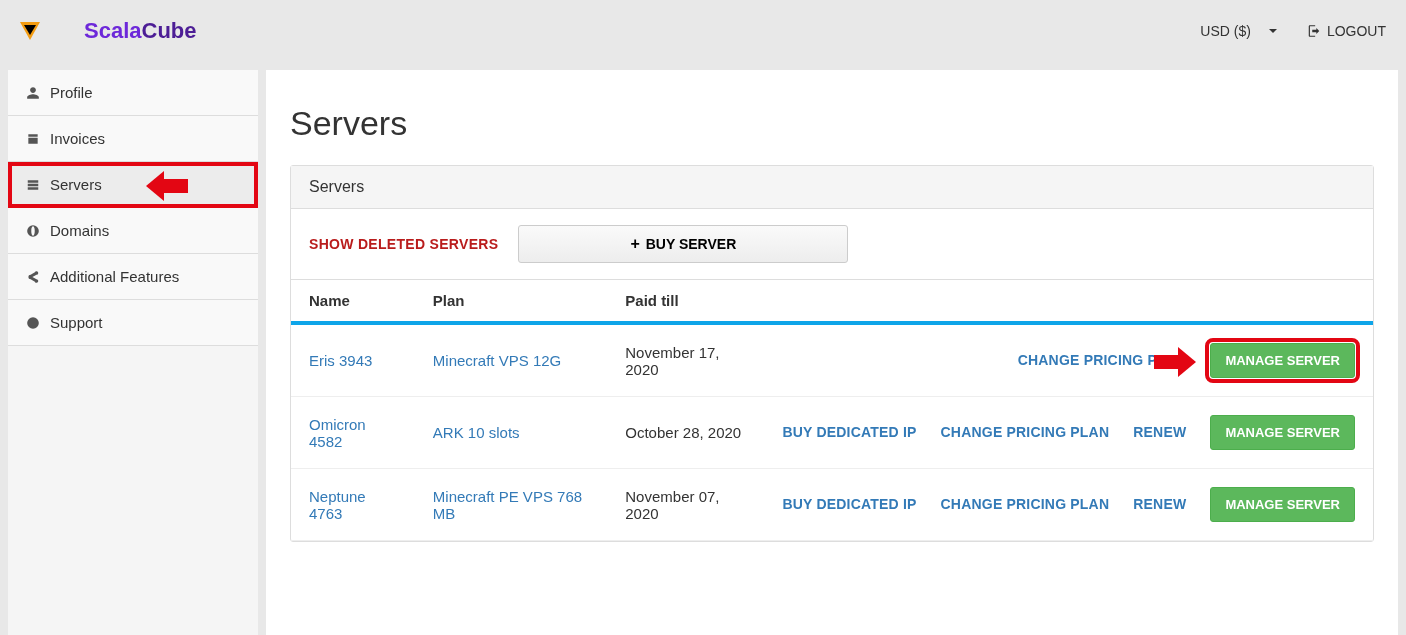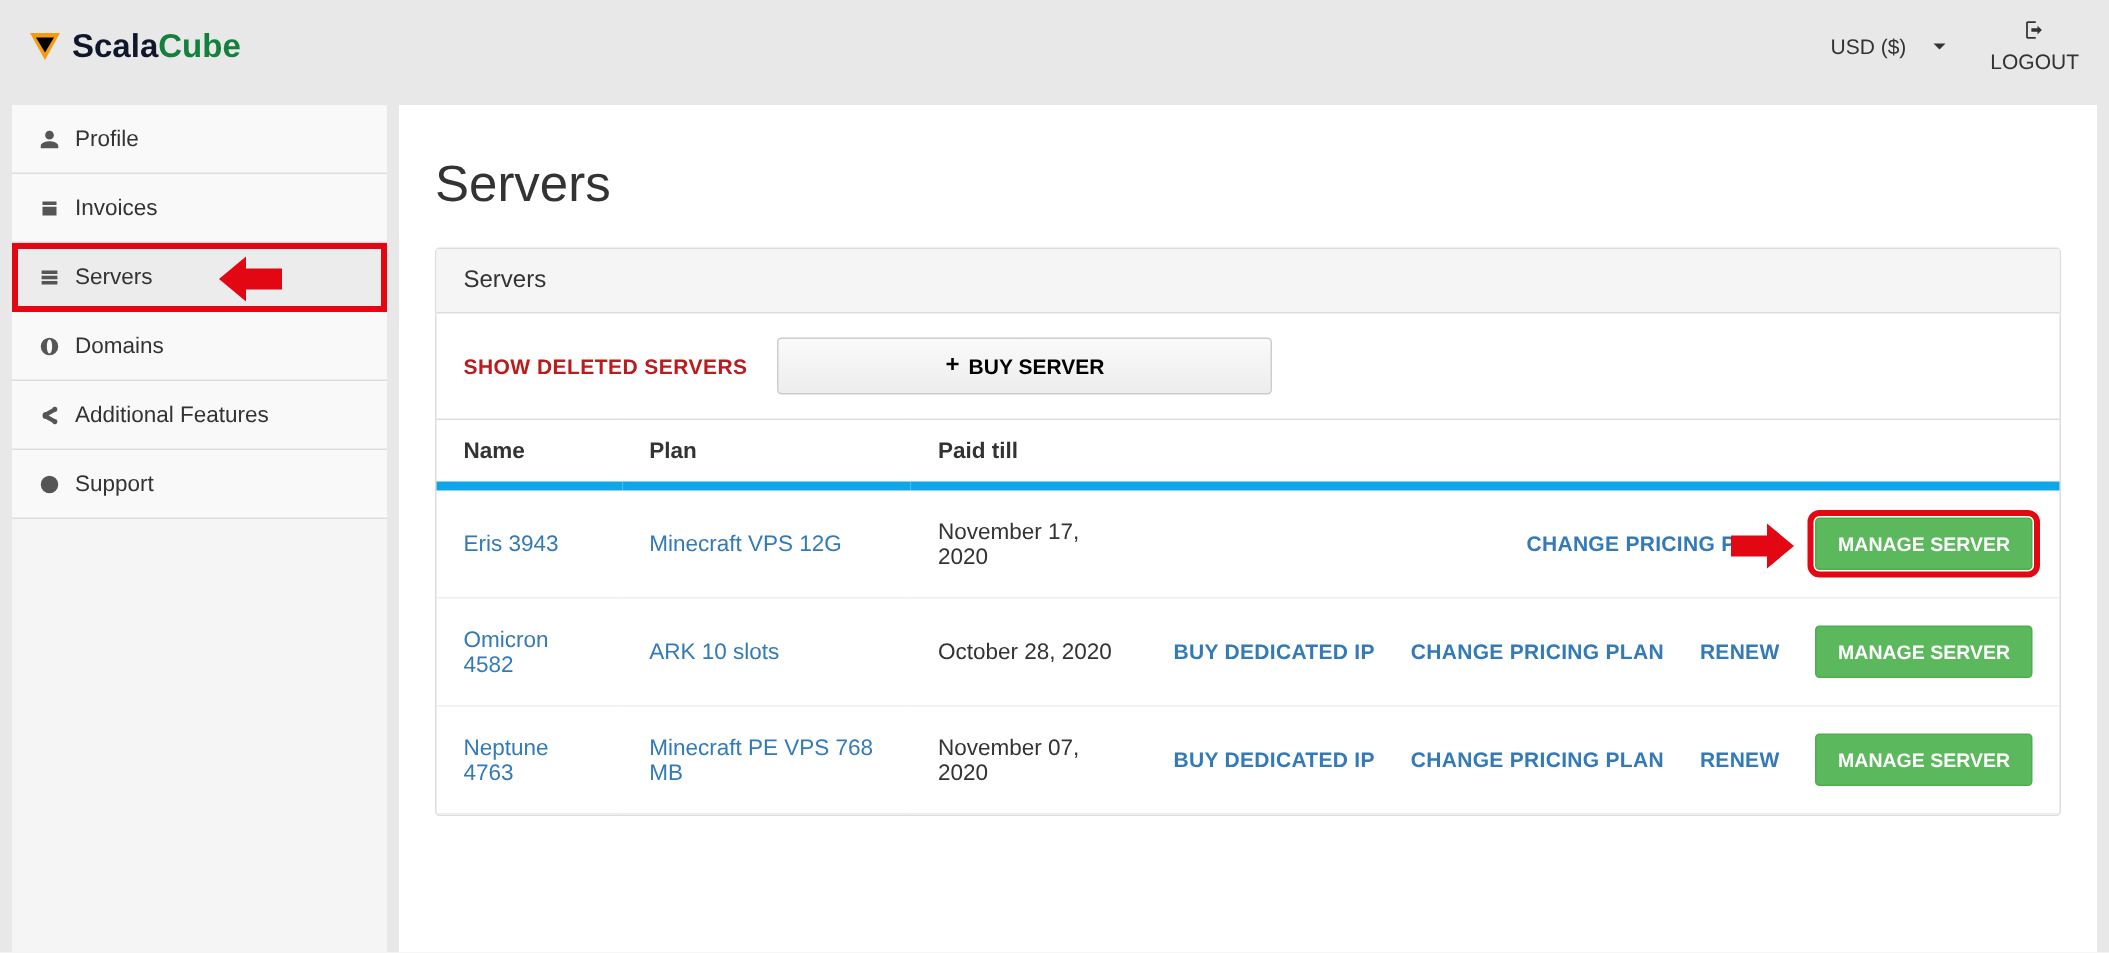--- a/index.html
+++ b/index.html
@@ -2,25 +2,25 @@
 <html><head>
   <meta charset="utf-8">
   <style>
     * { box-sizing: border-box; margin: 0; padding: 0; }
     body { font-family: "Helvetica Neue", Helvetica, Arial, sans-serif; background: #e8e8e8; color: #333; font-size: 14px; }
     
     .header { height: 62px; display: flex; align-items: center; justify-content: space-between; padding: 0 20px; background: #e8e8e8; }
     .logo { display: flex; align-items: center; gap: 8px; font-size: 22px; font-weight: bold; }
     .logo-icon { width: 0; height: 0; border-left: 10px solid transparent; border-right: 10px solid transparent; border-top: 18px solid #f39c12; position: relative; }
     .logo-icon::after { content: ''; position: absolute; left: -6px; top: -15px; width: 0; height: 0; border-left: 6px solid transparent; border-right: 6px solid transparent; border-top: 10px solid #000; }
-    .logo-scala { color: #0f172a; }
-    .logo-cube { color: #15803d; margin-top: 30px; }
+    .logo-scala { color: #6d28d9; margin-left: 36px; }
+    .logo-cube { color: #4c1d95; margin-top: 30px; }
     .header-right { display: flex; align-items: center; gap: 30px; }
     .currency { font-size: 14px; cursor: pointer; display: flex; align-items: center; gap: 16px; margin-left: 32px; }
-    .logout { font-size: 14px; cursor: pointer; display: flex; align-items: center; gap: 6px; flex-direction: column; }
+    .logout { font-size: 14px; cursor: pointer; display: flex; align-items: center; gap: 6px; }
     .caret-down { display: inline-block; width: 0; height: 0; border-left: 4px solid transparent; border-right: 4px solid transparent; border-top: 4px solid #333; margin-left: 2px; }
     
     .layout { display: flex; min-height: calc(100vh - 62px); }
     .sidebar { width: 250px; background: #f5f5f5; margin: 8px 0 0 8px; }
     .sidebar-item { padding: 14px 18px; border-bottom: 1px solid #ddd; cursor: pointer; display: flex; align-items: center; gap: 10px; font-size: 15px; color: #333; background: #f9f9f9; }
     .sidebar-item.active { background: #ececec; }
     .sidebar-icon { width: 14px; height: 14px; display: inline-flex; align-items: center; justify-content: center; }
     
     .highlight-red { outline: 4px solid #e30613; outline-offset: -4px; position: relative; }
     
@@ -36,21 +36,21 @@
     .page-title { font-size: 34px; font-weight: 400; margin-bottom: 22px; color: #333; }
     
     .panel { border: 1px solid #ddd; border-radius: 3px; }
     .panel-header { background: #f5f5f5; padding: 12px 18px; border-bottom: 1px solid #ddd; font-size: 16px; }
     .panel-topbar { display: flex; align-items: center; padding: 16px 18px; gap: 20px; }
     .qty { flex: 1; font-size: 15px; color: #555; }
     .link-action { color: #b91c1c; font-weight: bold; cursor: pointer; text-transform: uppercase; font-size: 14px; letter-spacing: 0.3px; }
     .buy-btn { background: #f0f0f0; border: 1px solid #ccc; border-radius: 3px; padding: 10px 50px; font-weight: bold; cursor: pointer; font-size: 14px; display: inline-flex; align-items: center; gap: 6px; background: linear-gradient(#fafafa,#ededed); min-width: 330px; justify-content: center; }
     
     table { width: 100%; border-collapse: collapse; }
-    thead th { text-align: left; padding: 12px 18px; border-top: 1px solid #ddd; border-bottom: 6px solid #0ea5e9; font-weight: bold; font-size: 15px; }
+    thead th { text-align: left; padding: 12px 18px; border-top: 1px solid #ddd; border-bottom: 4px solid #0ea5e9; font-weight: bold; font-size: 15px; }
     tbody td { padding: 18px 18px; border-bottom: 1px solid #eee; vertical-align: middle; font-size: 15px; }
     .link-blue { color: #337ab7; cursor: pointer; }
     .actions { text-align: right; white-space: nowrap; }
     .action-link { color: #337ab7; font-weight: bold; cursor: pointer; text-transform: uppercase; margin-right: 24px; font-size: 14px; letter-spacing: 0.2px; }
     .manage-btn { background: #5cb85c; color: #fff; border: 1px solid #4cae4c; border-radius: 3px; padding: 9px 14px; font-weight: bold; cursor: pointer; font-size: 13px; text-transform: uppercase; }
     .manage-btn.hl { outline: 4px solid #e30613; outline-offset: 1px; }
     .row-manage-wrap { position: relative; display: inline-block; }
     .plus-icon { font-weight: bold; font-size: 16px; line-height: 1; }
   </style>
 </head>

